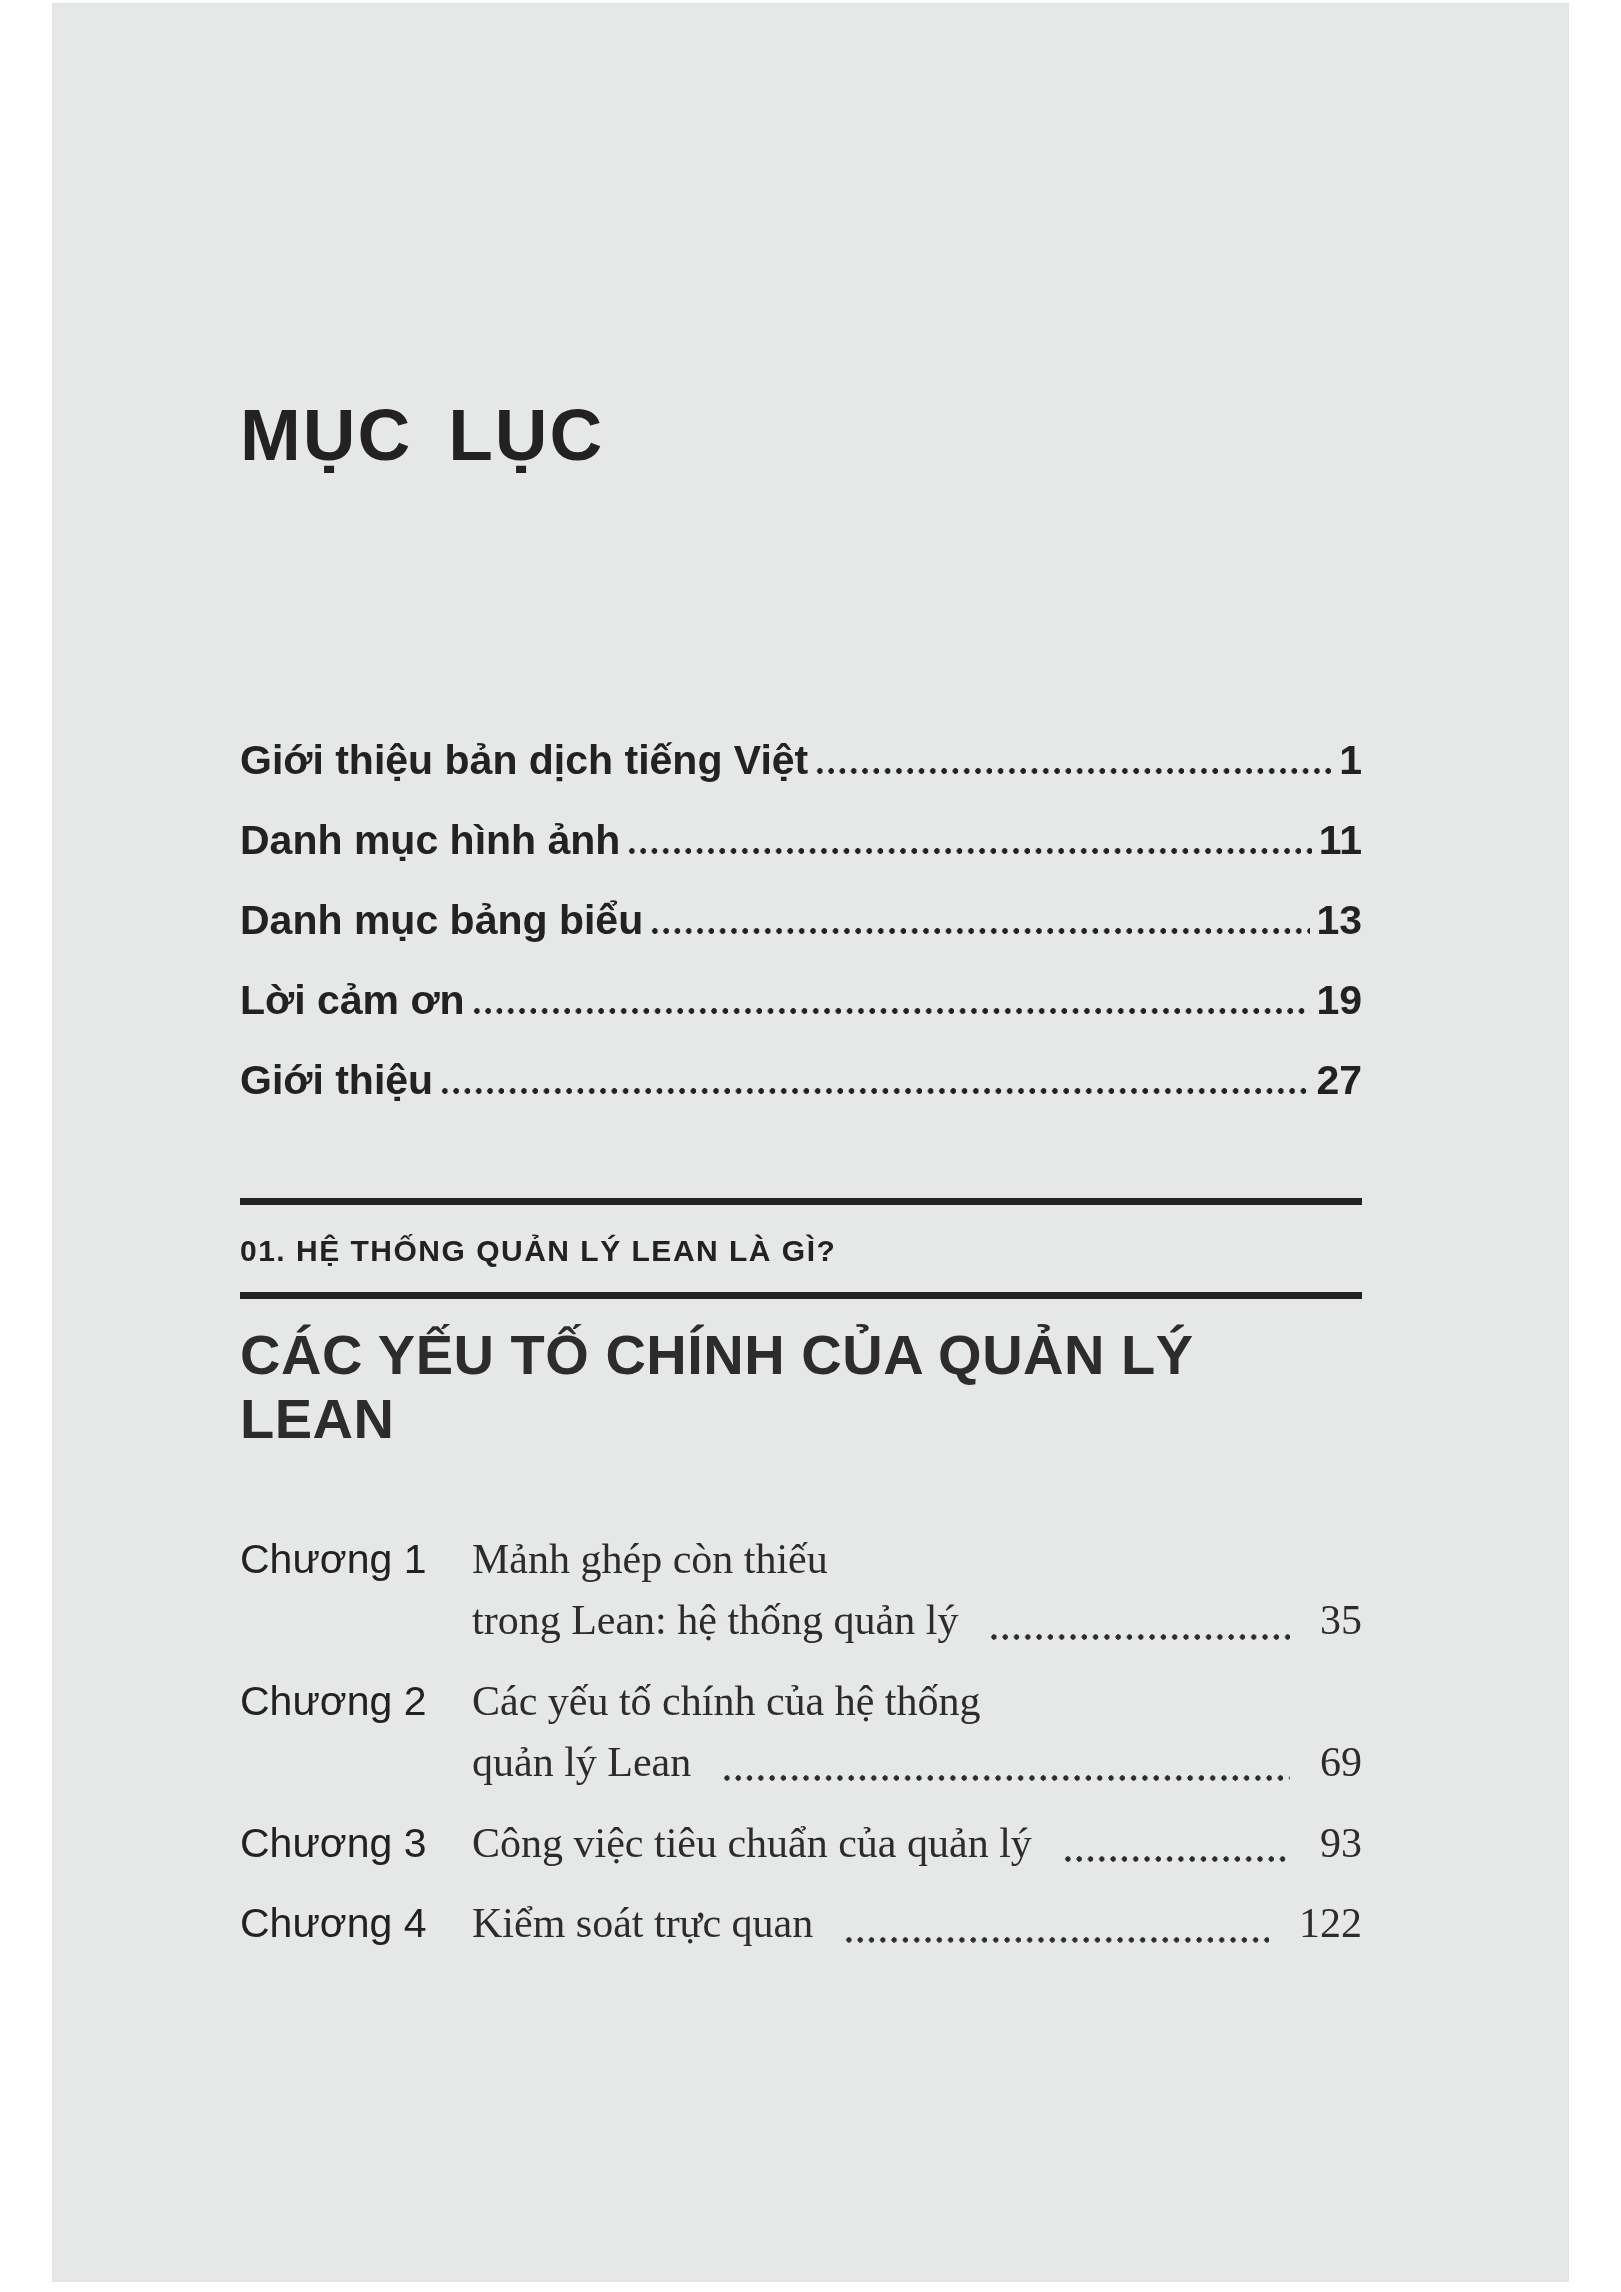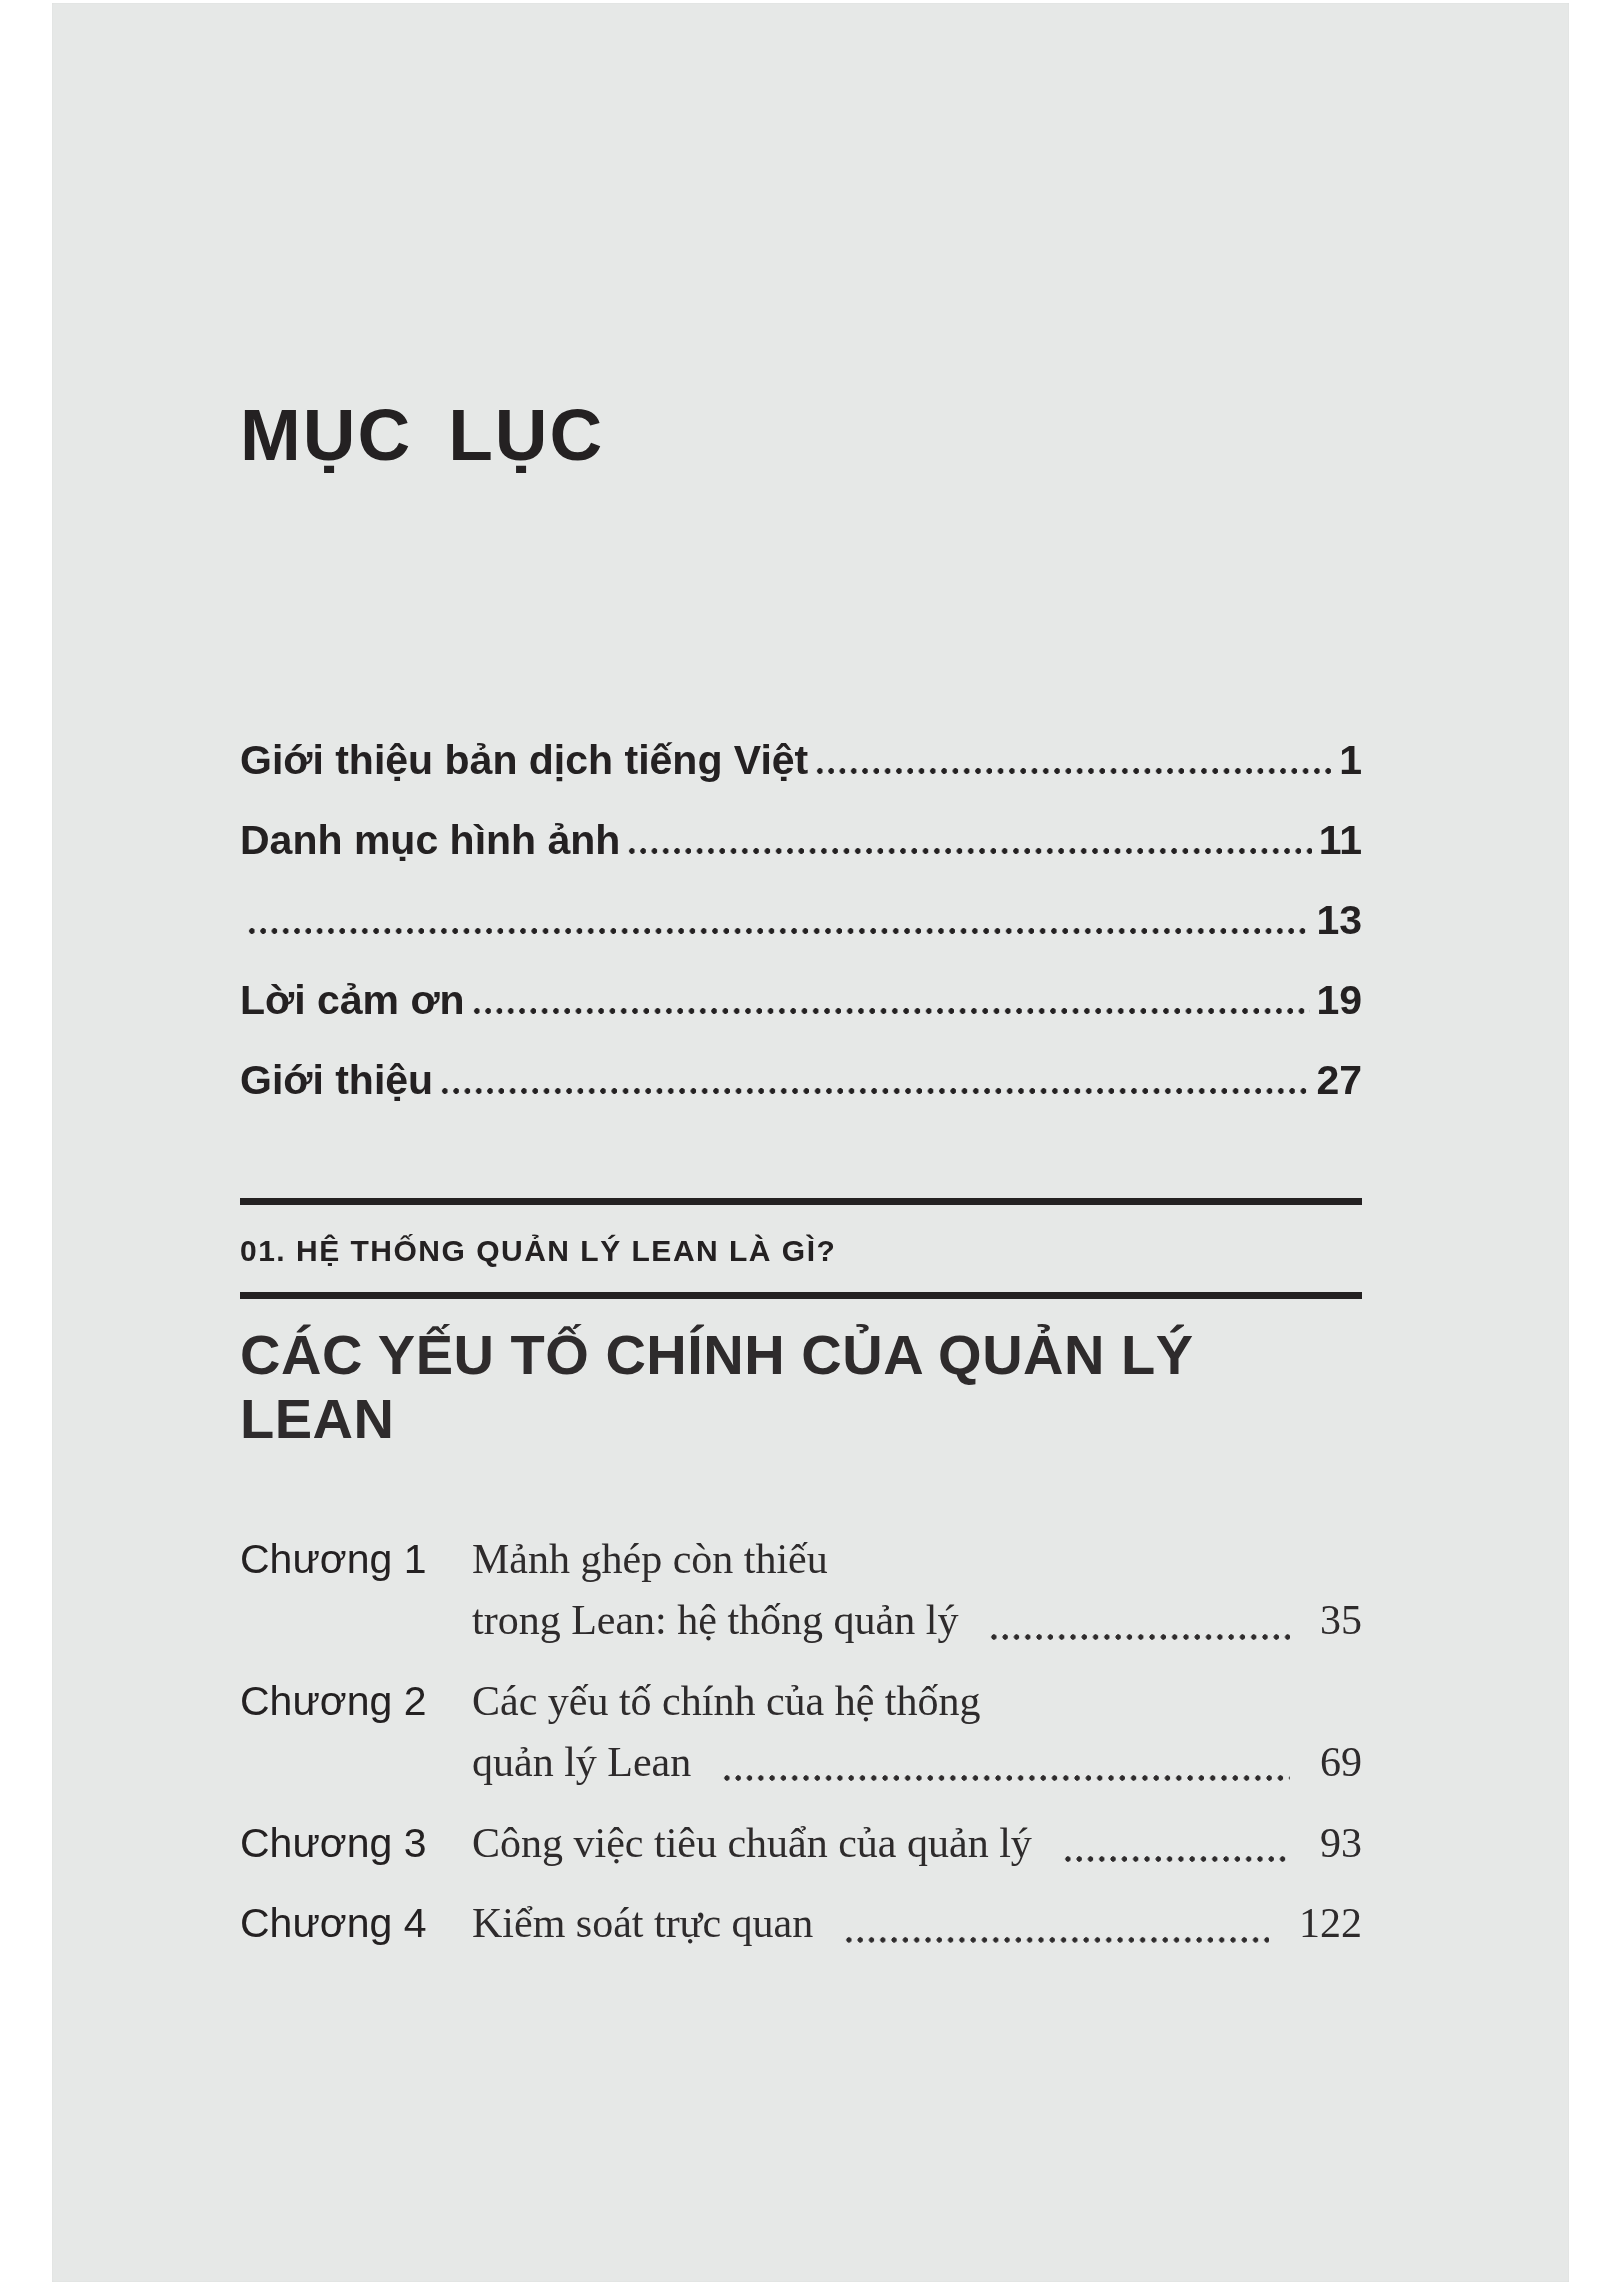--- a/index.html
+++ b/index.html
@@ -125,20 +125,21 @@
         <span class="fm-label">Giới thiệu bản dịch tiếng Việt</span>
         <span class="leader"></span>
         <span class="fm-page">1</span>
       </div>
       <div class="fm-row">
         <span class="fm-label">Danh mục hình ảnh</span>
         <span class="leader"></span>
         <span class="fm-page">11</span>
       </div>
       <div class="fm-row">
+        <span class="fm-label">Danh mục bảng biểu</span>
         <span class="leader"></span>
         <span class="fm-page">13</span>
       </div>
       <div class="fm-row">
         <span class="fm-label">Lời cảm ơn</span>
         <span class="leader"></span>
         <span class="fm-page">19</span>
       </div>
       <div class="fm-row">
         <span class="fm-label">Giới thiệu</span>

